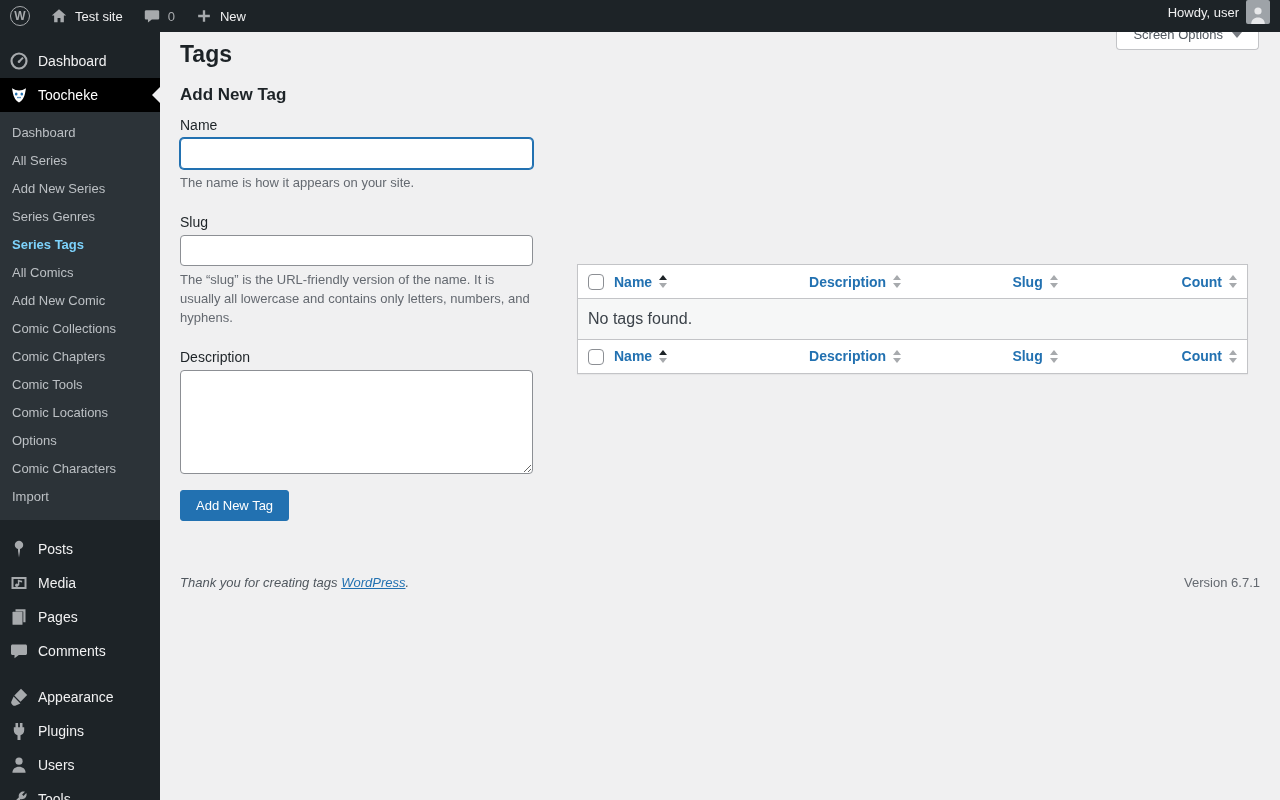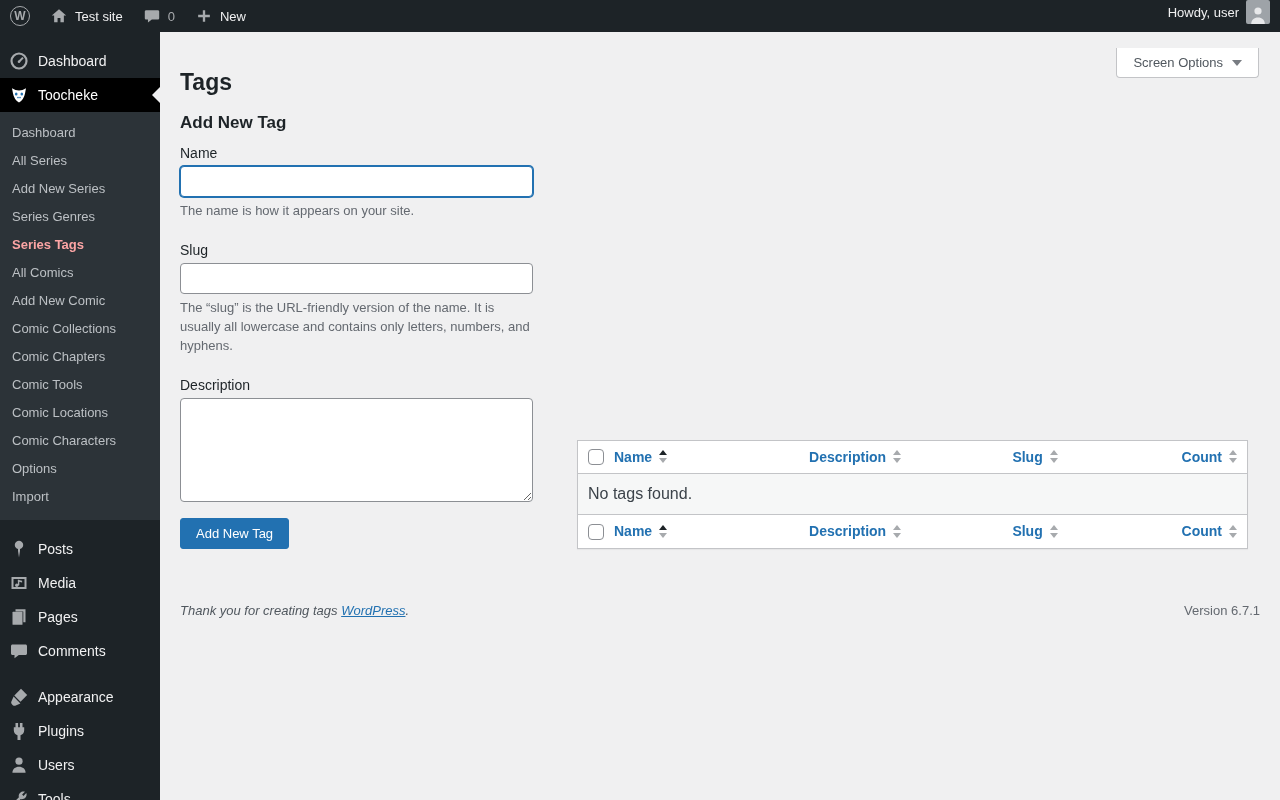--- a/index.html
+++ b/index.html
@@ -59,26 +59,26 @@
   .menu-item.active .menu-icon { color: #fff; }
   .menu-item.active::after {
     content: ""; position: absolute; right: 0; top: 50%; margin-top: -8px;
     border: 8px solid transparent; border-right-color: #f0f0f1;
   }
   .submenu { background: #2c3338; padding: 7px 0 9px; }
   .submenu-item {
     padding: 7px 12px; font-size: 13px; line-height: 14px;
     color: #bcc0c4; cursor: pointer;
   }
-  .submenu-item.current { color: #fca5a5; font-weight: bold; }
+  .submenu-item.current { color: #7dd3fc; font-weight: bold; }
   .menu-separator { height: 12px; }
 
   
   .content {
-    margin: 48px 0 0 160px; height: 580px; position: relative;
+    margin: 20px 0 0 160px; height: 580px; position: relative;
     background: #f0f0f1;
   }
   .screen-options-tab {
     position: absolute; top: 0; right: 21px;
     background: #fff; border: 1px solid #c3c4c7; border-top: none;
     border-radius: 0 0 4px 4px; padding: 7px 16px;
     font-size: 13px; color: #50575e;
     display: flex; align-items: center; gap: 9px; cursor: pointer;
   }
   .tri-down {
@@ -88,21 +88,21 @@
   }
   .wrap { padding: 0 20px; }
   .page-title {
     font-size: 23px; font-weight: 700; margin: 0; padding: 20px 0 0;
     line-height: 1.3; color: #1d2327;
   }
   .form-heading {
     font-size: 17px; font-weight: bold; color: #1d2327;
     margin: 15px 0 0; line-height: 1.2;
   }
-  .columns { display: flex; align-items: flex-end; gap: 44px; margin-top: 12px; }
+  .columns { display: flex; align-items: center; gap: 44px; margin-top: 12px; }
   .col-left { width: 353px; flex-shrink: 0; }
   .col-right { flex: 1; margin-right: 12px; }
 
   
   .form-field { margin-bottom: 21px; }
   .form-field label { display: block; font-size: 14px; margin-bottom: 5px; color: #1d2327; }
   .text-input {
     width: 100%; height: 31px; border: 1px solid #8c8f94; border-radius: 4px;
     padding: 0 8px; font-size: 14px; background: #fff;
     font-family: "Liberation Sans", sans-serif; color: #2c3338;
@@ -234,22 +234,22 @@
       <div class="submenu-item">All Series</div>
       <div class="submenu-item">Add New Series</div>
       <div class="submenu-item">Series Genres</div>
       <div class="submenu-item current">Series Tags</div>
       <div class="submenu-item">All Comics</div>
       <div class="submenu-item">Add New Comic</div>
       <div class="submenu-item">Comic Collections</div>
       <div class="submenu-item">Comic Chapters</div>
       <div class="submenu-item">Comic Tools</div>
       <div class="submenu-item">Comic Locations</div>
+      <div class="submenu-item">Options</div>
       <div class="submenu-item">Comic Characters</div>
-      <div class="submenu-item">Options</div>
       <div class="submenu-item">Import</div>
     </div>
 
     <div class="menu-separator"></div>
 
     <div class="menu-item">
       <span class="menu-icon">
         <svg viewBox="0 0 20 20">
             <path d="M10 1.8c2.3 0 4.2 1.9 4.2 4.2 0 2-1.4 3.6-3.2 4.1V12l-1 6.4L9 12v-1.9C7.2 9.6 5.8 8 5.8 6c0-2.3 1.9-4.2 4.2-4.2z"></path>
           </svg>

